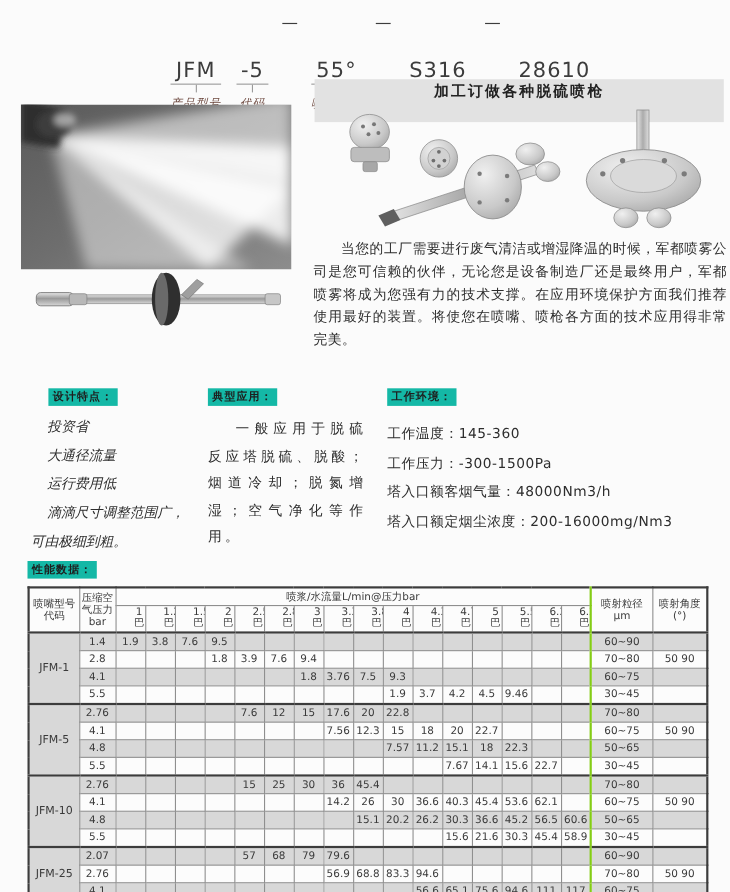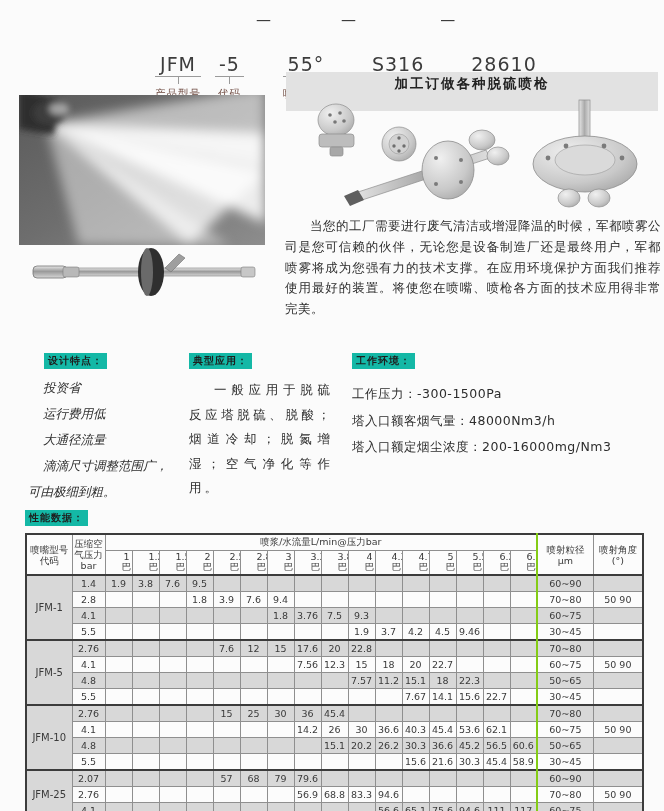--- a/index.html
+++ b/index.html
@@ -9,21 +9,21 @@
     position:relative; width:664px; height:811px; margin:0 auto;
     background:#fbfbfb; overflow:hidden;
     font-family:"DejaVu Sans", sans-serif; color:#333;
   }
   
   .code-diagram { position:absolute; left:148px; top:10px; display:flex; align-items:flex-start; }
   .seg { display:flex; flex-direction:column; align-items:center; margin:0 7px; }
   .seg-code { font-size:19px; color:#3c3c3c; letter-spacing:1px; line-height:20px; padding:0 4px;margin-top:44px; }
   .seg-rule { height:1px; background:#9a9a9a; width:100%; margin-top:2px; }
   .seg-tick { width:1px; height:7px; background:#9a9a9a; }
-  .seg-label { font-size:10.5px; color:#6e4a40; margin-top:3px; white-space:nowrap; letter-spacing:1px; }
+  .seg-label { font-size:10.5px; color:#6e4a40; margin-top:3px; white-space:nowrap; letter-spacing:1px;font-style:italic; }
   .seg-dash { font-size:15px; line-height:20px; color:#3c3c3c; padding:0 5px; }
   
   .banner {
     position:absolute; left:286px; top:72px; width:372px; height:39px;
     background:#e2e2e2; text-align:center; line-height:23px;
     font-size:13.5px; font-weight:bold; color:#222; letter-spacing:2px;
   }
   
   .spray-photo { position:absolute; left:19px; top:95px; width:246px; height:150px; }
   .lance-photo { position:absolute; left:19px; top:246px; width:246px; height:54px; }
@@ -222,34 +222,35 @@
       </g>
     </svg>
   </div>
 
   <p class="intro">当您的工厂需要进行废气清洁或增湿降温的时候，军都喷雾公司是您可信赖的伙伴，无论您是设备制造厂还是最终用户，军都喷雾将成为您强有力的技术支撑。在应用环境保护方面我们推荐使用最好的装置。将使您在喷嘴、喷枪各方面的技术应用得非常完美。</p>
 
   <div class="col-features">
     <span class="sec-h">设计特点：</span>
     <div class="feat-list">
       <div class="feat-item">投资省</div>
+      <div class="feat-item">大通径流量</div>
       <div class="feat-item">运行费用低</div>
-      <div class="feat-item">大通径流量</div>
       <div class="feat-item">滴滴尺寸调整范围广，可由极细到粗。</div>
     </div>
   </div>
 
   <div class="col-apps">
     <span class="sec-h">典型应用：</span>
     <p class="apps-text">一般应用于脱硫反应塔脱硫、脱酸；烟道冷却；脱氮增湿；空气净化等作用。</p>
   </div>
 
   <div class="col-env">
     <span class="sec-h">工作环境：</span>
     <div class="env-lines">
+      <div>工作温度：145-360</div>
       <div>工作压力：-300-1500Pa</div>
       <div>塔入口额客烟气量：48000Nm3/h</div>
       <div>塔入口额定烟尘浓度：200-16000mg/Nm3</div>
     </div>
   </div>
 
   <span class="sec-h perf-h">性能数据：</span>
   <table class="perf-table">
       <colgroup>
         <col style="width:46px">

